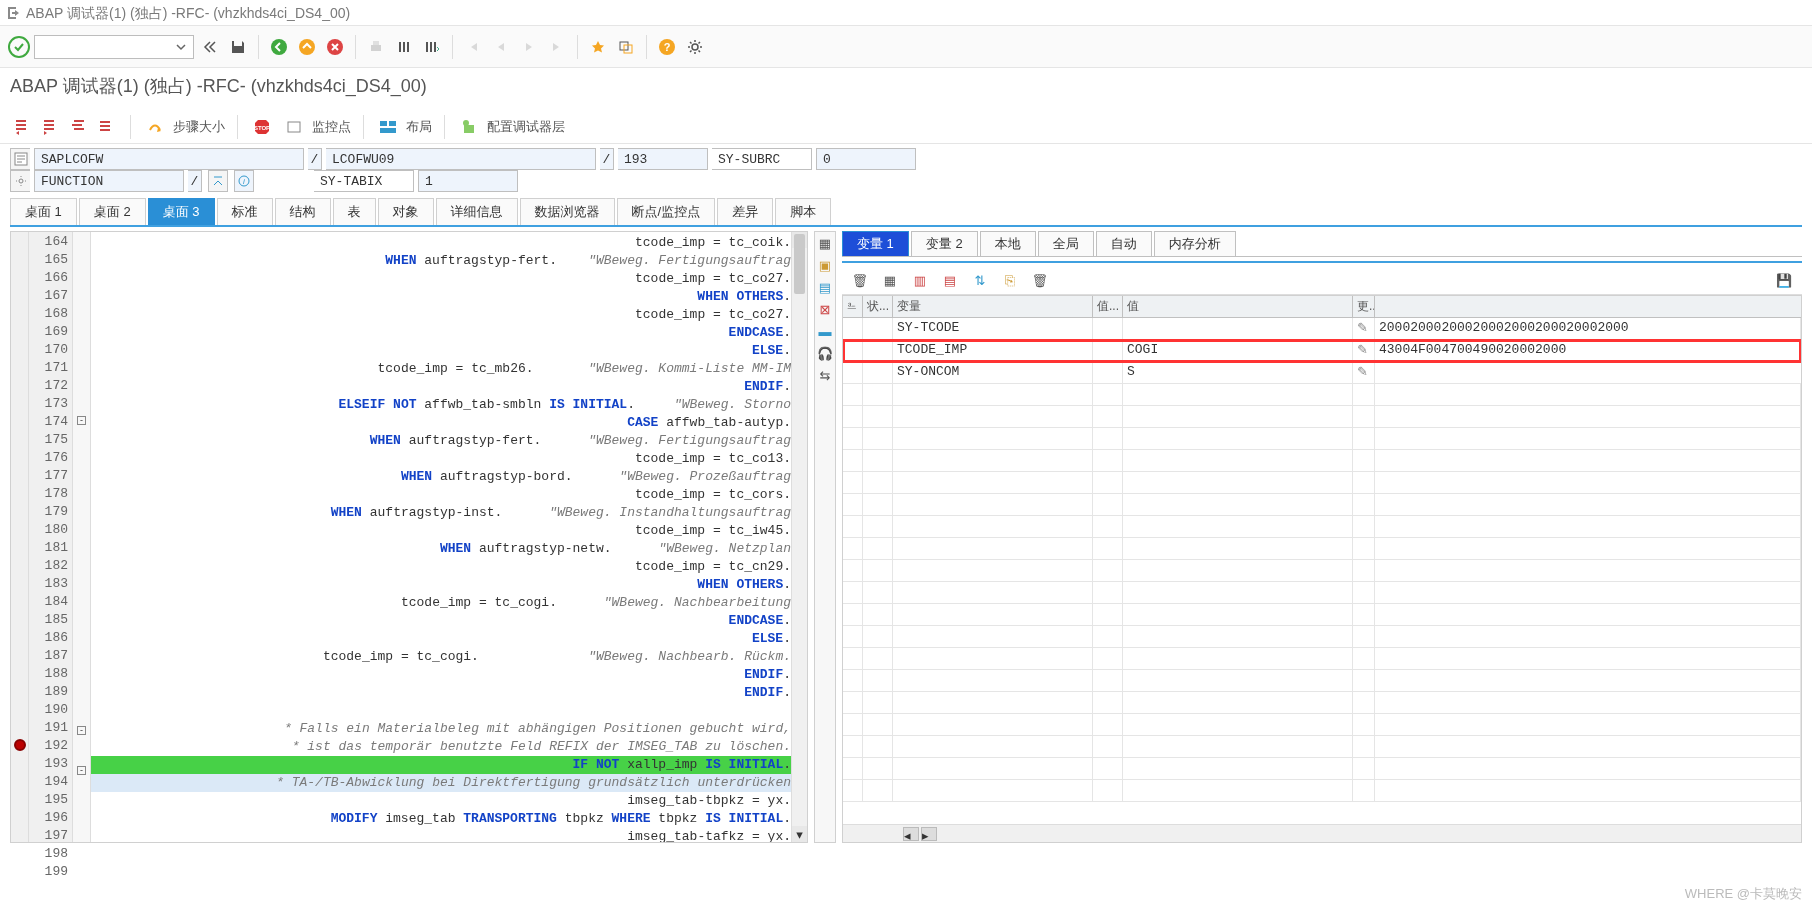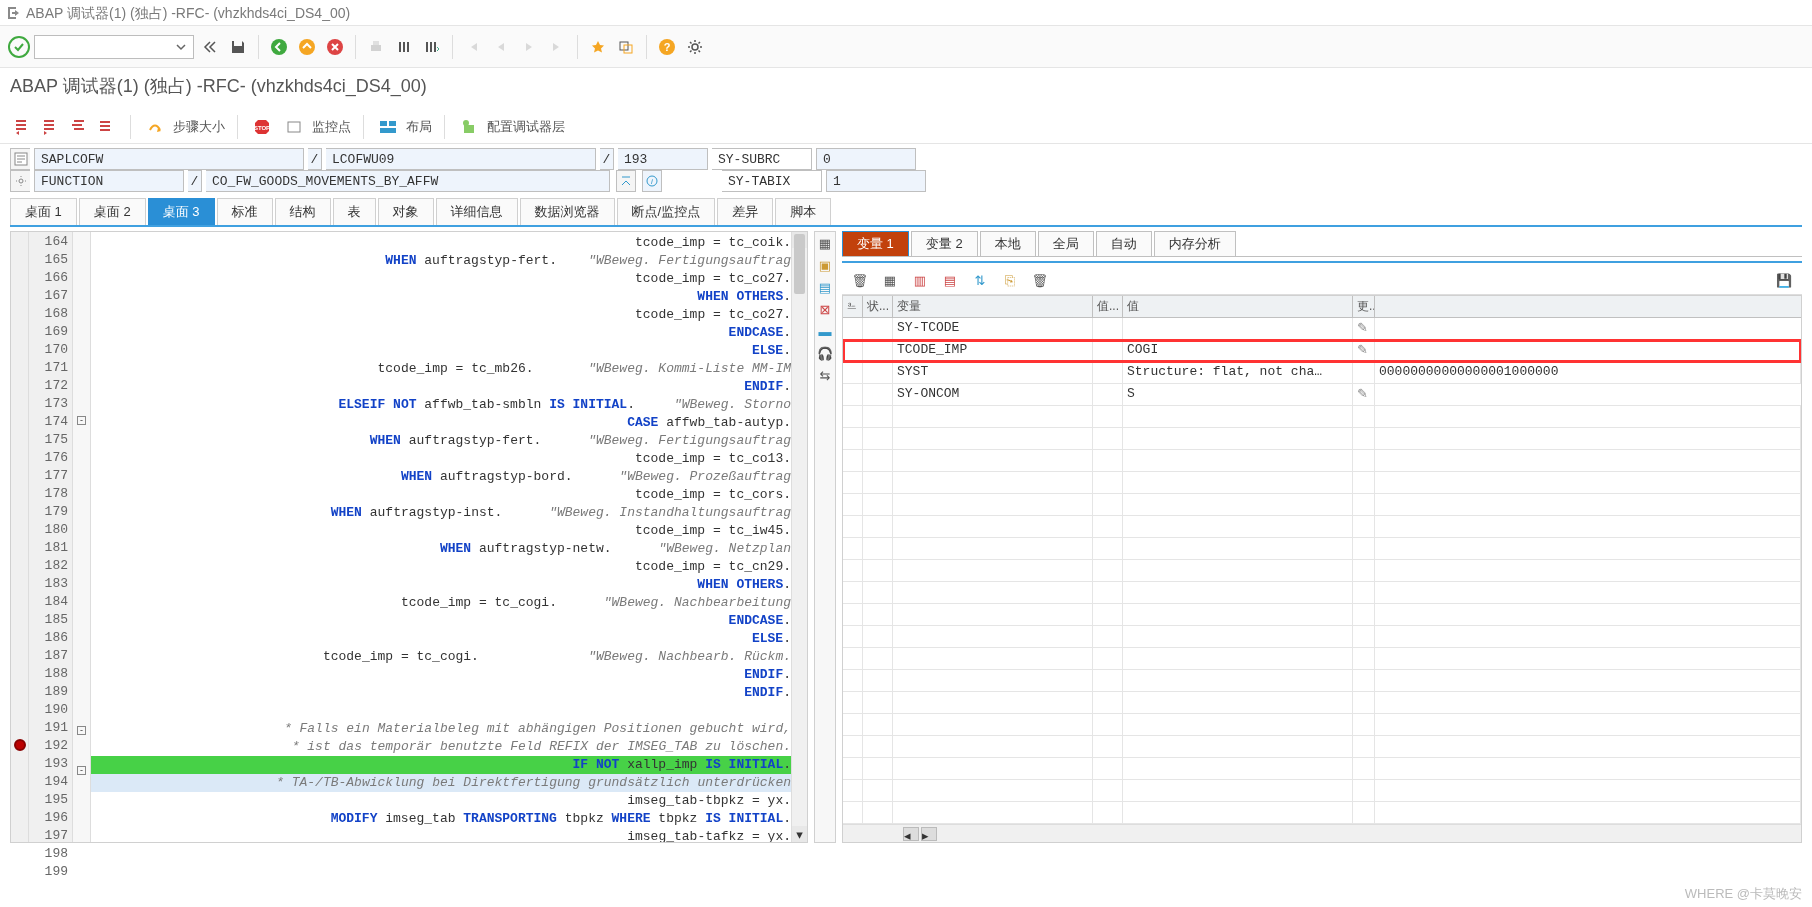--- a/index.html
+++ b/index.html
@@ -32,21 +32,21 @@
   .code-line { height: 18px; padding-left: 4px; text-align: right; }
   .hl-green { background: #47d147; }
   .hl-sel { background: #dbe9f7; }
   .kw { color: #1242c7; font-weight: bold; }
   .cmt { color: #7a7a7a; font-style: italic; }
   .side-toolbar { width: 22px; display: flex; flex-direction: column; gap: 4px; align-items: center; padding-top: 2px; background: #f7f7f7; border: 1px solid #d0d0d0; }
   .side-toolbar .sbtn { width: 18px; height: 18px; display:flex; align-items:center; justify-content:center; color:#555; }
   .right-panel { width: 960px; display: flex; flex-direction: column; }
   .right-tabs { display: flex; border-bottom: 1px solid #c0c0c0; }
   .right-tab { padding: 3px 14px; border: 1px solid #c0c0c0; border-bottom: none; background: #fafafa; margin-right: 2px; font-size: 13px; cursor: pointer; }
-  .right-tab.active { background: #c2410c; color: #fff; border-color: #2a8fd6; }
+  .right-tab.active { background: #1d4ed8; color: #fff; border-color: #2a8fd6; }
   .right-tab.active::after { content: ""; display:block; }
   .var-toolbar { height: 28px; display: flex; align-items: center; gap: 6px; padding: 2px 6px; border-bottom: 1px solid #ddd; }
   .grid { border: 1px solid #d0d0d0; flex: 1; display: flex; flex-direction: column; background: #fff; overflow: hidden; }
   .grid-head { display: flex; background: #eef1f3; border-bottom: 1px solid #c0c0c0; height: 22px; }
   .gh { border-right: 1px solid #c0c0c0; font-size: 12px; padding: 2px 4px; color: #555; overflow: hidden; }
   .grid-body { flex: 1; overflow: hidden; }
   .grow { display: flex; height: 22px; border-bottom: 1px solid #e5e5e5; }
   .gc { border-right: 1px solid #e5e5e5; padding: 2px 4px; font-family: "Courier New", monospace; font-size: 13px; overflow: hidden; white-space: nowrap; }
   .gc.mono-off { font-family: Arial, sans-serif; }
   .pencil { color: #888; }
@@ -280,21 +280,20 @@
 </div>
 <div class="context-row" style="padding-top:0">
   <div class="ctx-ico">
       <svg width="12" height="12" viewBox="0 0 12 12">
         <circle cx="6" cy="6" r="2" fill="none" stroke="#888"></circle>
         <path d="M6 1v1M6 10v1M1 6h1M10 6h1" stroke="#888"></path>
       </svg>
     </div>
   <div class="ctx-cell" style="width:150px">FUNCTION</div>
   <div class="ctx-cell" style="width:14px;justify-content:center;border-left:0">/</div>
-  <div class="ctx-cell" style="width:404px;border-left:0">CO_FW_GOODS_MOVEMENTS_BY_AFFW</div>
   <div class="ctx-ico" style="border:1px solid #bfbfbf;margin-left:2px">
       <svg width="14" height="14" viewBox="0 0 14 14">
         <path d="M3 11l4-4 4 4" stroke="#39c" fill="none"></path>
         <path d="M3 3h8" stroke="#39c"></path>
       </svg>
     </div>
   <div class="ctx-ico" style="border:1px solid #bfbfbf;margin-left:2px;background:#eef4fc">
       <svg width="12" height="12" viewBox="0 0 12 12">
         <circle cx="6" cy="6" r="5" fill="none" stroke="#39c"></circle>
         <text x="6" y="9" text-anchor="middle" fill="#39c" font-size="8" font-style="italic">i</text>
@@ -494,37 +493,30 @@
         <div class="gh w-ch">更...</div>
       </div>
       <div class="grid-body" id="grid-body">
           <div class="grow">
             <div class="gc w-ex mono-off"></div>
             <div class="gc w-st"></div>
             <div class="gc w-var">SY-TCODE</div>
             <div class="gc w-vi"></div>
             <div class="gc w-val"></div>
             <div class="gc w-ch mono-off"><span class="pencil">✎</span></div>
+            <div class="gc w-hex">20002000200020002000200020002000</div>
           </div>
           <div class="grow hl-row">
             <div class="gc w-ex mono-off"></div>
             <div class="gc w-st"></div>
             <div class="gc w-var">TCODE_IMP</div>
             <div class="gc w-vi"></div>
             <div class="gc w-val">COGI</div>
             <div class="gc w-ch mono-off"><span class="pencil">✎</span></div>
-          </div>
-          <div class="grow">
-            <div class="gc w-ex mono-off"></div>
-            <div class="gc w-st"></div>
-            <div class="gc w-var">SYST</div>
-            <div class="gc w-vi"></div>
-            <div class="gc w-val">Structure: flat, not cha…</div>
-            <div class="gc w-ch mono-off"></div>
-            <div class="gc w-hex">00000000000000001000000</div>
+            <div class="gc w-hex">43004F004700490020002000</div>
           </div>
           <div class="grow">
             <div class="gc w-ex mono-off"></div>
             <div class="gc w-st"></div>
             <div class="gc w-var">SY-ONCOM</div>
             <div class="gc w-vi"></div>
             <div class="gc w-val">S</div>
             <div class="gc w-ch mono-off"><span class="pencil">✎</span></div>
           </div>
           <div class="grow">

